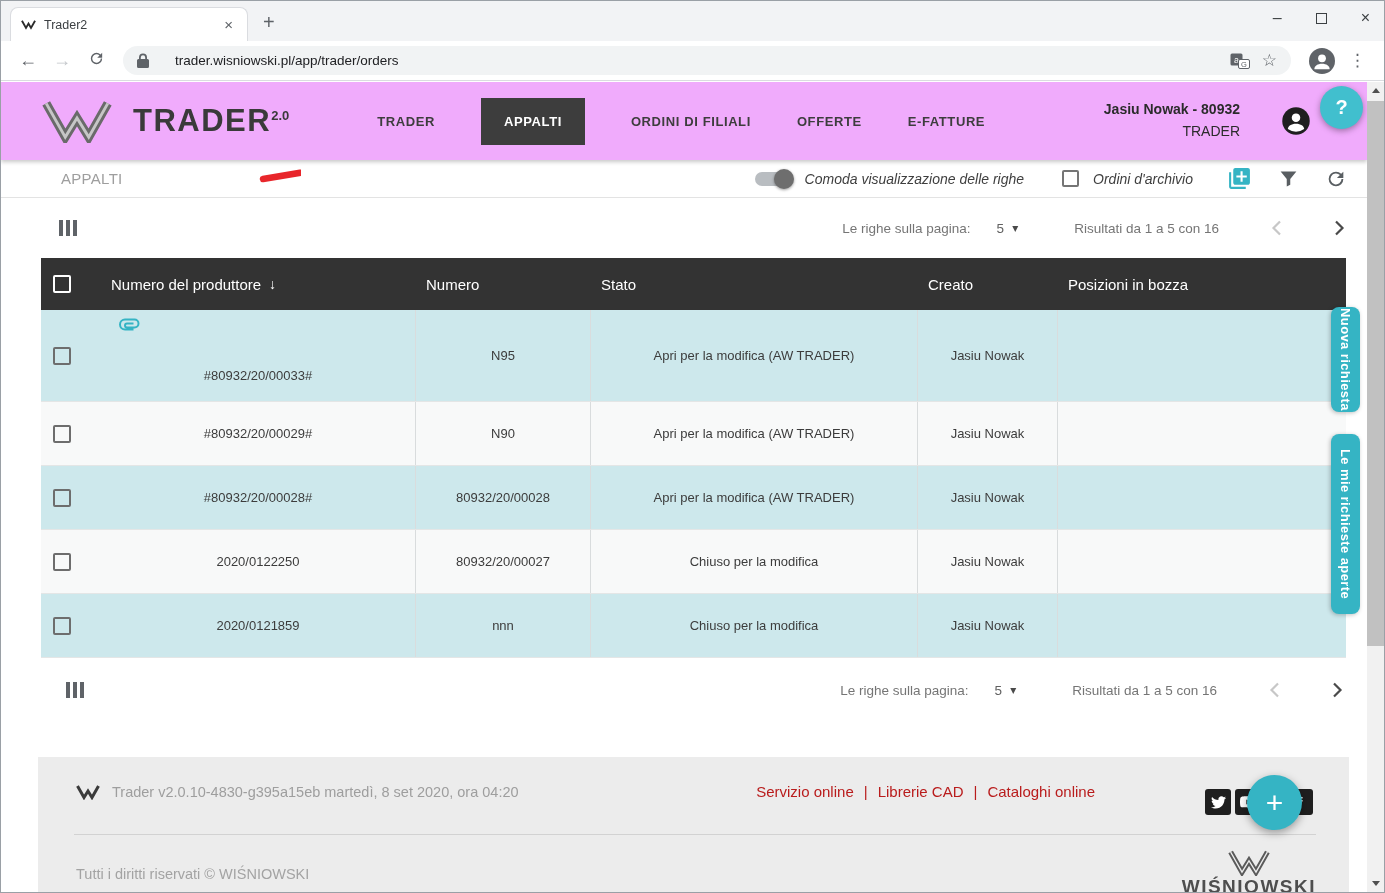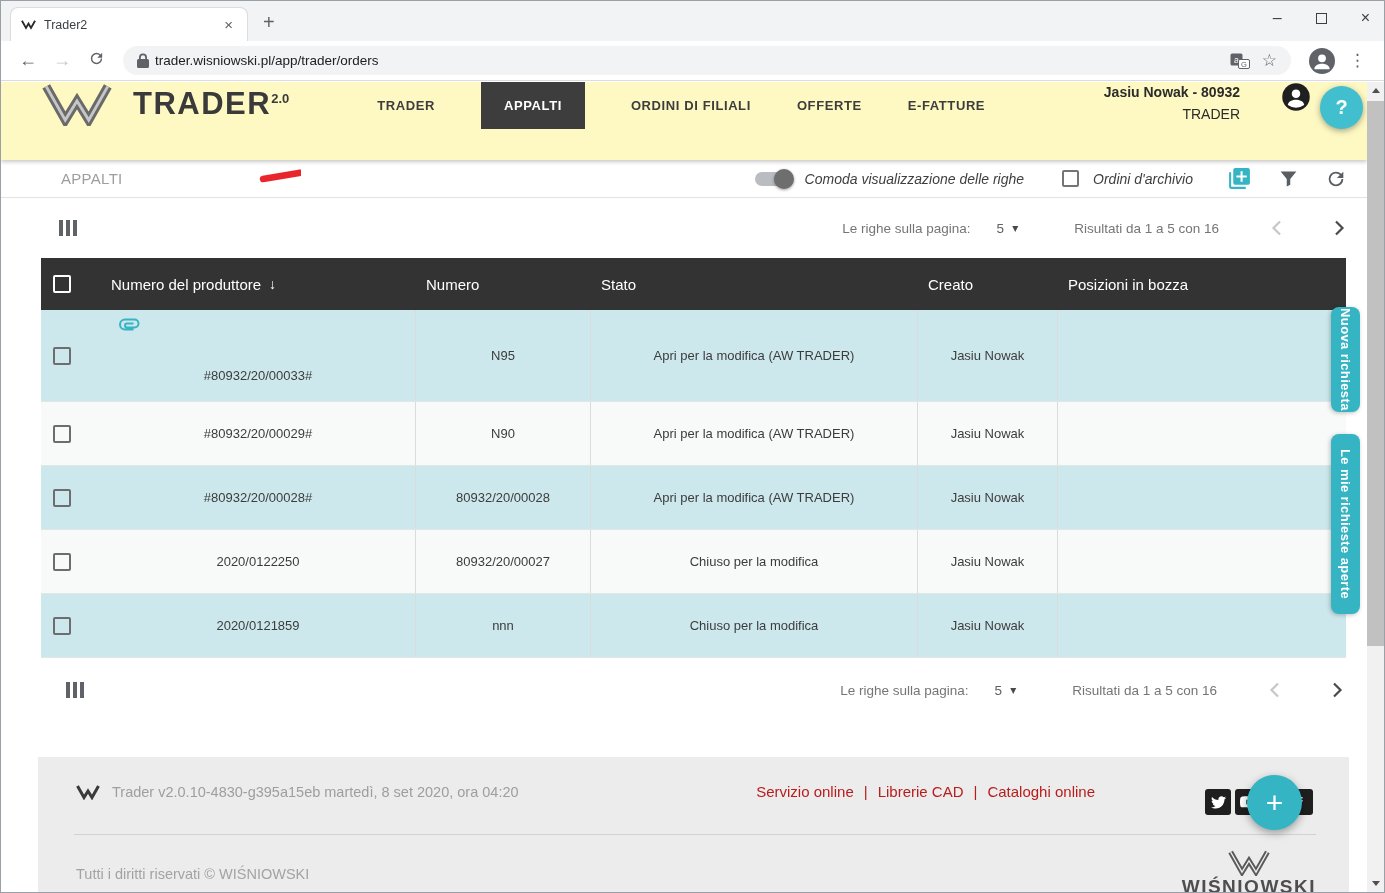--- a/index.html
+++ b/index.html
@@ -12,39 +12,39 @@
   .tab-title{font-size:12.5px;color:#3c4043;margin-left:8px;flex:1;white-space:nowrap;overflow:hidden;}
   .tab-close{color:#5f6368;font-size:15px;line-height:1;padding:2px 4px;cursor:pointer;}
   .newtab{position:absolute;left:262px;top:11px;font-size:20px;color:#5f6368;cursor:pointer;line-height:1;}
   .wincontrols{position:absolute;right:14px;top:4px;display:flex;gap:34px;align-items:center;height:26px;color:#3c4043;}
   .wc{font-size:16px;line-height:1;cursor:pointer;}
   .wc-max{width:11px;height:11px;border:1.4px solid #3c4043;}
   .browser-toolbar{position:absolute;top:40px;left:0;right:0;height:40px;background:#fff;border-bottom:1px solid #dadce0;display:flex;align-items:center;padding:0 10px;}
   .navbtn{width:26px;text-align:center;font-size:18px;color:#5f6368;cursor:pointer;margin:0 4px;}
   .navbtn.disabled{color:#c4c7cb;}
   .omnibox{flex:1;height:29px;margin:0 10px;border-radius:15px;background:#f1f3f4;display:flex;align-items:center;padding:0 14px;}
-  .url{font-size:13.5px;color:#202124;margin-left:6px;flex:1;}
+  .url{font-size:13.5px;color:#202124;margin-left:26px;flex:1;}
   .omni-ic{margin-left:12px;display:flex;align-items:center;cursor:pointer;}
   .star{font-size:17px;color:#5f6368;}
   .avatar{margin:0 6px 0 8px;display:flex;cursor:pointer;}
   .dots{font-size:17px;color:#5f6368;padding:0 8px;cursor:pointer;}
 
   
   .page{position:absolute;top:81px;left:0;right:0;bottom:0;background:#fff;overflow:hidden;}
 
   
   .scrollbar{position:absolute;top:0;right:0;bottom:0;width:17px;background:#f1f1f1;z-index:40;}
   .sb-btn{position:absolute;left:0;width:17px;height:17px;display:flex;align-items:center;justify-content:center;cursor:pointer;}
   .sb-up{top:0;} .sb-down{bottom:0;}
   .tri-up{width:0;height:0;border-left:4px solid transparent;border-right:4px solid transparent;border-bottom:5px solid #505050;}
   .tri-down{width:0;height:0;border-left:4px solid transparent;border-right:4px solid transparent;border-top:5px solid #505050;}
   .sb-thumb{position:absolute;left:0;right:0;top:19px;height:545px;background:#c1c1c1;cursor:pointer;}
 
   
-  .app-header{position:absolute;top:0;left:0;right:17px;height:78px;background:#fef9c3;display:flex;align-items:flex-start;box-shadow:0 2px 4px rgba(0,0,0,.22);z-index:5;}
+  .app-header{position:absolute;top:0;left:0;right:17px;height:78px;background:#f0abfc;display:flex;align-items:center;box-shadow:0 2px 4px rgba(0,0,0,.22);z-index:5;}
   .logo{margin-left:40px;display:flex;align-items:center;gap:20px;}
   .logo-text{font-size:31px;font-weight:800;color:#3a3a3a;letter-spacing:1.5px;}
   .logo-text sup{font-size:13px;font-weight:800;letter-spacing:0;}
   .mainnav{display:flex;align-items:center;gap:46px;margin-left:88px;}
   .nav-item{font-size:13px;font-weight:700;color:#3d3d3d;letter-spacing:.6px;cursor:pointer;white-space:nowrap;}
   .nav-item.active{background:var(--navactive,#3d3d3d);color:#fff;padding:16px 23px;}
   .user{margin-left:auto;margin-right:29px;text-align:right;font-size:14px;color:#2b2b2b;line-height:1.55;}
   .user-name{font-weight:600;}
   .user-icon{margin-right:56px;margin-left:12px;display:flex;cursor:pointer;}
   .help-btn{position:absolute;top:4px;right:21px;width:43px;height:43px;border-radius:50%;background:#41bfce;color:#fff;font-size:20px;font-weight:700;display:flex;align-items:center;justify-content:center;box-shadow:0 2px 6px rgba(0,0,0,.35);z-index:30;cursor:pointer;}

